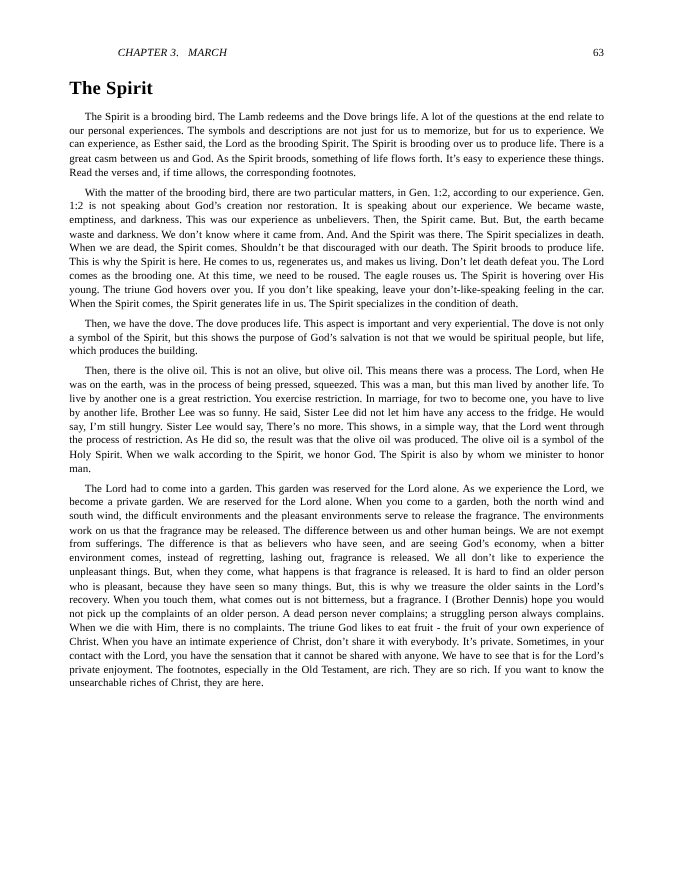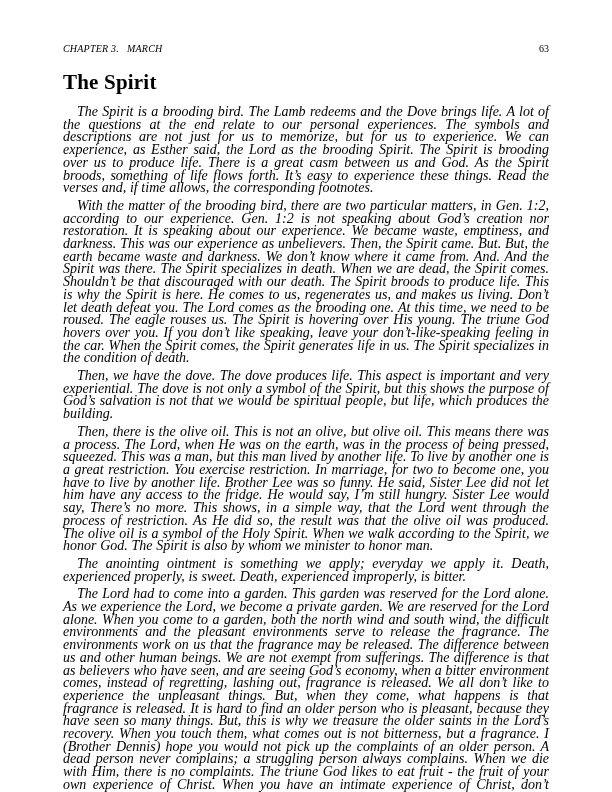--- a/index.html
+++ b/index.html
@@ -18,57 +18,56 @@
     padding: 43px 63px 0 63px;
     font-family: "Liberation Serif", "DejaVu Serif", serif;
     overflow: hidden;
   }
   .running-header {
     display: flex;
     justify-content: space-between;
     align-items: baseline;
     font-size: 10px;
     line-height: 12px;
+    margin-left: 44px;
   }
   .running-header .chapter {
     font-style: italic;
     white-space: pre;
     letter-spacing: 0.2px;
   }
   .running-header .pagenum {
     font-style: normal;
   }
   h1.section-title {
-    font-size: 21px;
+    font-size: 17px;
     font-weight: bold;
     margin: 15px 0 11px 0;
     letter-spacing: 0.2px;
   }
   .body-text p {
-    font-size: 14px;
+    font-size: 10px;
     line-height: 12.7px;
     text-align: justify;
     text-indent: 14px;
     margin: 0 0 5px 0;
     word-spacing: 0.2px;
-    font-style: italic;
   }
 </style>
 </head>
 <body>
 
 <div class="page">
   <div class="running-header">
     <span class="chapter">CHAPTER 3.   MARCH</span>
     <span class="pagenum">63</span>
   </div>
 
   <h1 class="section-title">The Spirit</h1>
 
   <div class="body-text" id="paragraph-container">
       <p>The Spirit is a brooding bird. The Lamb redeems and the Dove brings life. A lot of the questions at the end relate to our personal experiences. The symbols and descriptions are not just for us to memorize, but for us to experience. We can experience, as Esther said, the Lord as the brooding Spirit. The Spirit is brooding over us to produce life. There is a great casm between us and God. As the Spirit broods, something of life flows forth. It’s easy to experience these things. Read the verses and, if time allows, the corresponding footnotes.</p>
       <p>With the matter of the brooding bird, there are two particular matters, in Gen. 1:2, according to our experience. Gen. 1:2 is not speaking about God’s creation nor restoration. It is speaking about our experience. We became waste, emptiness, and darkness. This was our experience as unbelievers. Then, the Spirit came. But. But, the earth became waste and darkness. We don’t know where it came from. And. And the Spirit was there. The Spirit specializes in death. When we are dead, the Spirit comes. Shouldn’t be that discouraged with our death. The Spirit broods to produce life. This is why the Spirit is here. He comes to us, regenerates us, and makes us living. Don’t let death defeat you. The Lord comes as the brooding one. At this time, we need to be roused. The eagle rouses us. The Spirit is hovering over His young. The triune God hovers over you. If you don’t like speaking, leave your don’t-like-speaking feeling in the car. When the Spirit comes, the Spirit generates life in us. The Spirit specializes in the condition of death.</p>
       <p>Then, we have the dove. The dove produces life. This aspect is important and very experiential. The dove is not only a symbol of the Spirit, but this shows the purpose of God’s salvation is not that we would be spiritual people, but life, which produces the building.</p>
       <p>Then, there is the olive oil. This is not an olive, but olive oil. This means there was a process. The Lord, when He was on the earth, was in the process of being pressed, squeezed. This was a man, but this man lived by another life. To live by another one is a great restriction. You exercise restriction. In marriage, for two to become one, you have to live by another life. Brother Lee was so funny. He said, Sister Lee did not let him have any access to the fridge. He would say, I’m still hungry. Sister Lee would say, There’s no more. This shows, in a simple way, that the Lord went through the process of restriction. As He did so, the result was that the olive oil was produced. The olive oil is a symbol of the Holy Spirit. When we walk according to the Spirit, we honor God. The Spirit is also by whom we minister to honor man.</p>
-      <p>The anointing ointment is something we apply; everyday we apply it. Death, experienced properly, is sweet. Death, experienced improperly, is bitter.</p>
       <p>The Lord had to come into a garden. This garden was reserved for the Lord alone. As we experience the Lord, we become a private garden. We are reserved for the Lord alone. When you come to a garden, both the north wind and south wind, the difficult environments and the pleasant environments serve to release the fragrance. The environments work on us that the fragrance may be released. The difference between us and other human beings. We are not exempt from sufferings. The difference is that as believers who have seen, and are seeing God’s economy, when a bitter environment comes, instead of regretting, lashing out, fragrance is released. We all don’t like to experience the unpleasant things. But, when they come, what happens is that fragrance is released. It is hard to find an older person who is pleasant, because they have seen so many things. But, this is why we treasure the older saints in the Lord’s recovery. When you touch them, what comes out is not bitterness, but a fragrance. I (Brother Dennis) hope you would not pick up the complaints of an older person. A dead person never complains; a struggling person always complains. When we die with Him, there is no complaints. The triune God likes to eat fruit - the fruit of your own experience of Christ. When you have an intimate experience of Christ, don’t share it with everybody. It’s private. Sometimes, in your contact with the Lord, you have the sensation that it cannot be shared with anyone. We have to see that is for the Lord’s private enjoyment. The footnotes, especially in the Old Testament, are rich. They are so rich. If you want to know the unsearchable riches of Christ, they are here.</p>
     </div>
 </div>
 
 </body></html>

